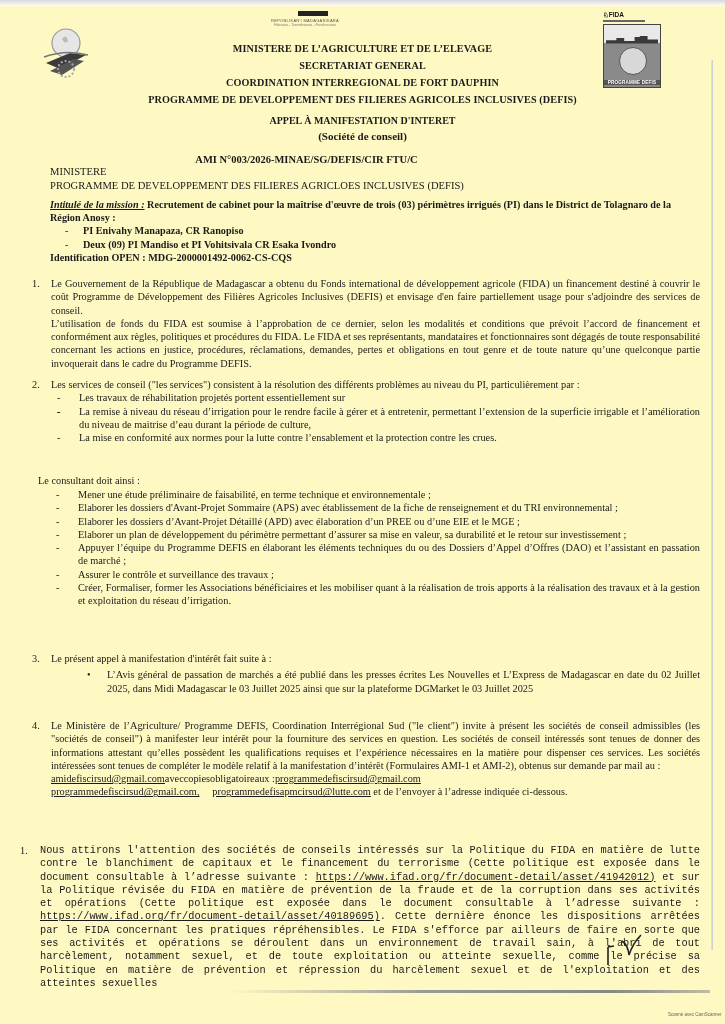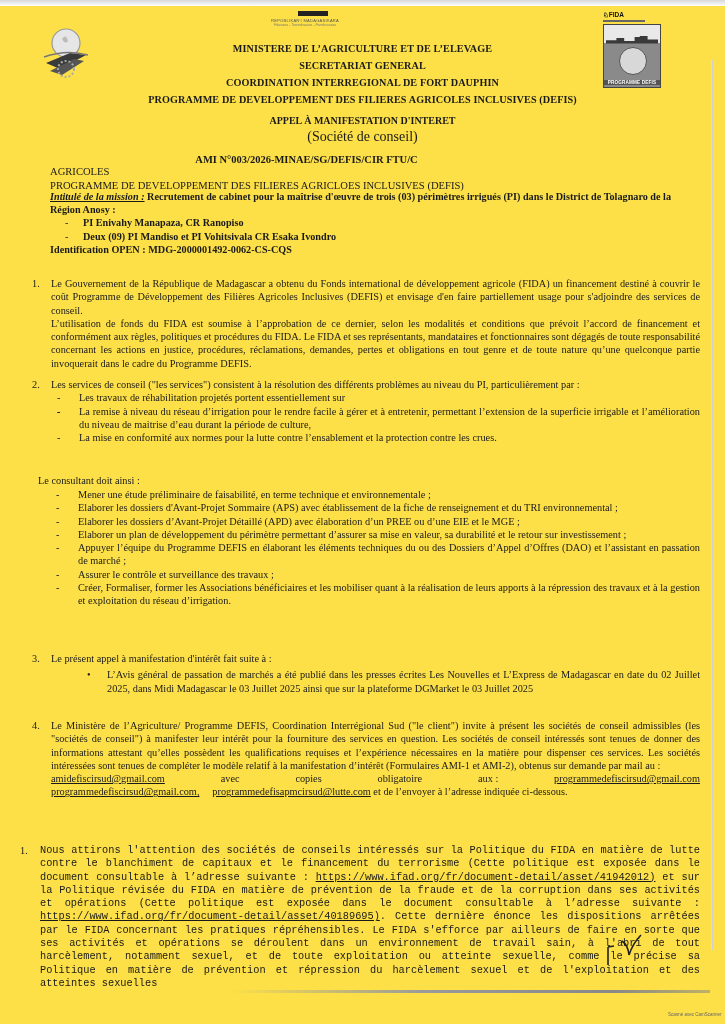--- a/index.html
+++ b/index.html
@@ -3,21 +3,21 @@
 <meta charset="utf-8">
 <style>
   html, body { margin: 0; padding: 0; }
   body {
     width: 725px; height: 1024px; overflow: hidden;
     background: #ffffff; position: relative;
     font-family: "Liberation Serif", serif; color: #1a1a1a;
   }
   .page {
     position: absolute; left: 0; top: 0; width: 725px; height: 1024px;
-    background: #fde047;
+    background: #fef9c3;
   }
   .top-shadow {
     position: absolute; left: 0; top: 0; width: 725px; height: 6px;
     background: linear-gradient(#d8d8d8, #fdfdfd);
   }
   .right-edge {
     position: absolute; left: 711px; top: 60px; width: 2px; height: 890px;
     background: linear-gradient(90deg, #e4e4e4, #c9c9c9);
   }
   
@@ -39,47 +39,47 @@
   .fida-city { position: absolute; left: 2px; top: 11px; width: 52px; height: 8px; background: #3a3a3a;
     clip-path: polygon(0 100%, 0 60%, 20% 60%, 20% 30%, 35% 30%, 35% 70%, 55% 70%, 55% 20%, 65% 20%, 65% 0, 80% 0, 80% 50%, 100% 50%, 100% 100%); }
   .fida-face { position: absolute; left: 15px; top: 22px; width: 26px; height: 26px; border-radius: 50%;
     background: #d8d8d8; border: 1px solid #555; }
   .fida-label { position: absolute; left: 0; bottom: 2px; width: 56px; text-align: center;
     font-family: "Liberation Sans", sans-serif; font-size: 4.6px; font-weight: bold; color: #fff; background: #555; letter-spacing: 0.2px; }
 
   
   .title-block { position: absolute; left: 0; top: 112px; width: 725px; text-align: center; }
   .title-main { font-weight: bold; font-size: 10px; line-height: 17px; }
-  .title-sub { font-weight: normal; font-size: 14px; line-height: 15px; }
+  .title-sub { font-weight: bold; font-size: 11px; line-height: 15px; }
   .ami-ref { position: absolute; left: 0; top: 154px; width: 613px; text-align: center; font-weight: bold; font-size: 10.5px; }
 
   .country { position: absolute; left: 50px; top: 165px; font-size: 10.6px; line-height: 14px; font-family: "Liberation Serif", serif; }
   .program { position: absolute; left: 50px; top: 179px; font-size: 10.6px; line-height: 14px; }
 
-  .mission { position: absolute; left: 50px; top: 190px; width: 650px; font-weight: bold; font-size: 10.2px; line-height: 13.2px; }
+  .mission { position: absolute; left: 50px; top: 198px; width: 650px; font-weight: bold; font-size: 10.2px; line-height: 13.2px; }
   .mission .lbl { text-decoration: underline; font-style: italic; }
   .mission ul { list-style: none; margin: 0; padding: 0 0 0 15px; }
   .mission li { position: relative; padding-left: 18px; }
   .mission li .dash { position: absolute; left: 0; top: 0; font-weight: normal; }
 
   
   .body-text { font-size: 10.3px; line-height: 13.3px; text-align: justify; }
   .sec { position: absolute; left: 32px; width: 668px; }
   .sec .num { position: absolute; left: 0; top: 0; }
   .sec .content { margin-left: 19px; }
   .dash-list { list-style: none; margin: 0; padding: 0; }
   .dash-list li { position: relative; padding-left: 28px; }
   .dash-list li .dash { position: absolute; left: 6px; top: 0; }
   .consult { position: absolute; left: 38px; }
   .consult-list { position: absolute; left: 50px; width: 650px; }
   .bullet-list { list-style: none; margin: 0; padding: 0; }
   .bullet-list li { position: relative; padding-left: 56px; }
   .bullet-list li .dot { position: absolute; left: 36px; top: 0; }
   .link { text-decoration: underline; color: #1a1a1a; }
-  .email-row { display: flex; justify-content: space-between; gap: 10px; }
+  .email-row { display: flex; justify-content: flex-start; }
 
   .sig { position: absolute; left: 604px; top: 933px; width: 40px; height: 40px; }
   .bottom-shadow { position: absolute; left: 230px; top: 990px; width: 480px; height: 3px;
     background: linear-gradient(90deg, rgba(160,160,160,0), #9a9a9a 40%, #888 80%, rgba(130,130,130,0.5)); }
   .scanner { position: absolute; left: 668px; top: 1012px; font-family: "Liberation Sans", sans-serif; font-size: 4.5px; color: #666; }
 </style>
 </head>
 <body>
 
 <div class="page">
@@ -122,21 +122,21 @@
       <div class="fida-label">PROGRAMME DEFIS</div>
     </div>
   </div>
 
   <div class="title-block">
     <div class="title-main">APPEL À MANIFESTATION D'INTERET</div>
     <div class="title-sub">(Société de conseil)</div>
   </div>
   <div class="ami-ref">AMI N°003/2026-MINAE/SG/DEFIS/CIR FTU/C</div>
 
-  <div class="country">AGRICOLES</div>
+  <div class="country">MINISTERE</div>
   <div class="program">PROGRAMME DE DEVELOPPEMENT DES FILIERES AGRICLOES INCLUSIVES (DEFIS)</div>
 
   <div class="mission">
     <div>
       <span class="lbl">Intitulé de la mission :</span><span> Recrutement de cabinet pour la maîtrise d'œuvre de trois (03) périmètres irrigués (PI) dans le District de Tolagnaro de la Région Anosy :</span>
     </div>
     <ul>
       <li><span class="dash">-</span><span>PI Enivahy Manapaza, CR Ranopiso</span></li>
       <li><span class="dash">-</span><span>Deux (09) PI Mandiso et PI Vohitsivala CR Esaka Ivondro</span></li>
     </ul>
@@ -166,21 +166,21 @@
 
   <div class="consult body-text" style="top:474px;">Le consultant doit ainsi :</div>
   <div class="consult-list body-text" style="top:488px;">
     <ul class="dash-list">
       <li><span class="dash">-</span><span>Mener une étude préliminaire de faisabilité, en terme technique et environnementale ;</span></li>
       <li><span class="dash">-</span><span>Elaborer les dossiers d'Avant-Projet Sommaire (APS) avec établissement de la fiche de renseignement et du TRI environnemental ;</span></li>
       <li><span class="dash">-</span><span>Elaborer les dossiers d’Avant-Projet Détaillé (APD) avec élaboration d’un PREE ou d’une EIE et le MGE ;</span></li>
       <li><span class="dash">-</span><span>Elaborer un plan de développement du périmètre permettant d’assurer sa mise en valeur, sa durabilité et le retour sur investissement ;</span></li>
       <li><span class="dash">-</span><span>Appuyer l’équipe du Programme DEFIS en élaborant les éléments techniques du ou des Dossiers d’Appel d’Offres (DAO) et l’assistant en passation de marché ;</span></li>
       <li><span class="dash">-</span><span>Assurer le contrôle et surveillance des travaux ;</span></li>
-      <li><span class="dash">-</span><span>Créer, Formaliser, former les Associations bénéficiaires et les mobiliser quant à la réalisation de leurs apports à la répression des travaux et à la gestion et exploitation du réseau d’irrigation.</span></li>
+      <li><span class="dash">-</span><span>Créer, Formaliser, former les Associations bénéficiaires et les mobiliser quant à la réalisation de trois apports à la réalisation des travaux et à la gestion et exploitation du réseau d’irrigation.</span></li>
     </ul>
   </div>
 
   <div class="sec body-text" style="top:652px;">
     <span class="num">3.</span>
     <div class="content">
       <div>Le présent appel à manifestation d'intérêt fait suite à :</div>
       <ul class="bullet-list" style="margin-top:3px;">
         <li><span class="dot">•</span><span>L’Avis général de passation de marchés a été publié dans les presses écrites Les Nouvelles et L’Express de Madagascar en date du 02 Juillet 2025, dans Midi Madagascar le 03 Juillet 2025 ainsi que sur la plateforme DGMarket le 03 Juillet 2025</span></li>
       </ul>

